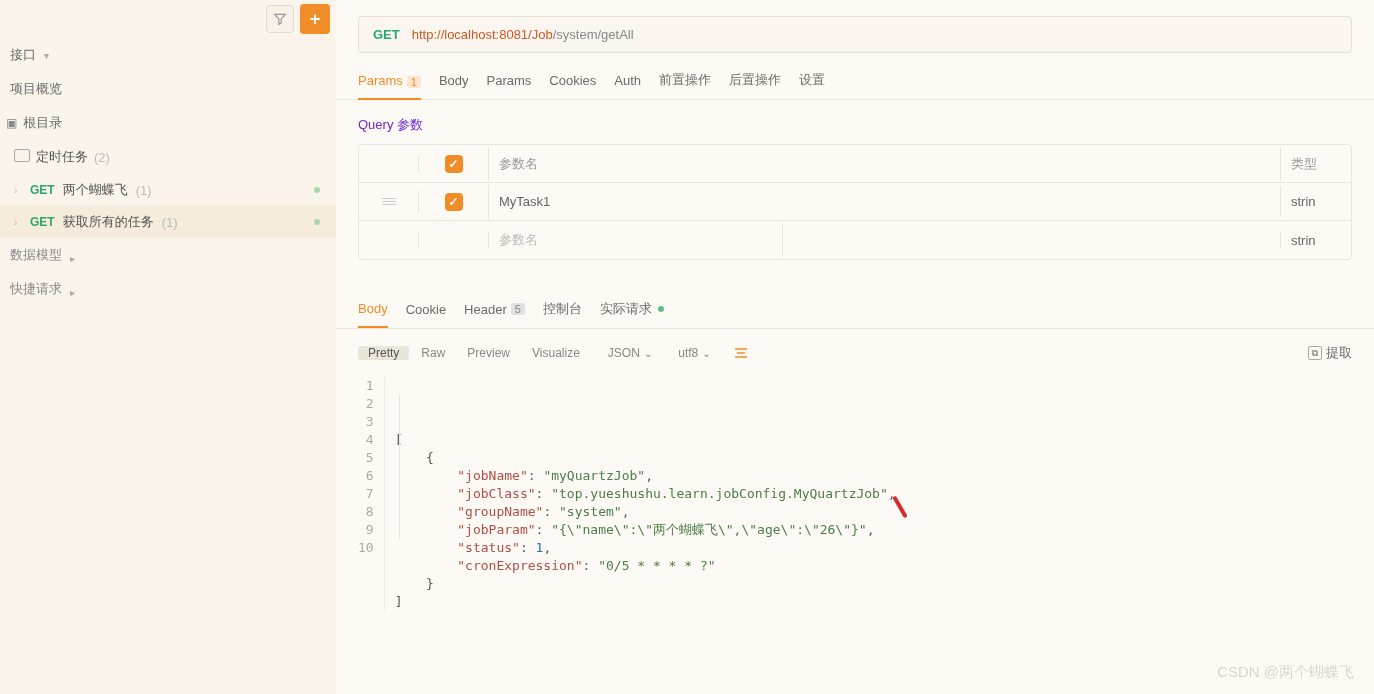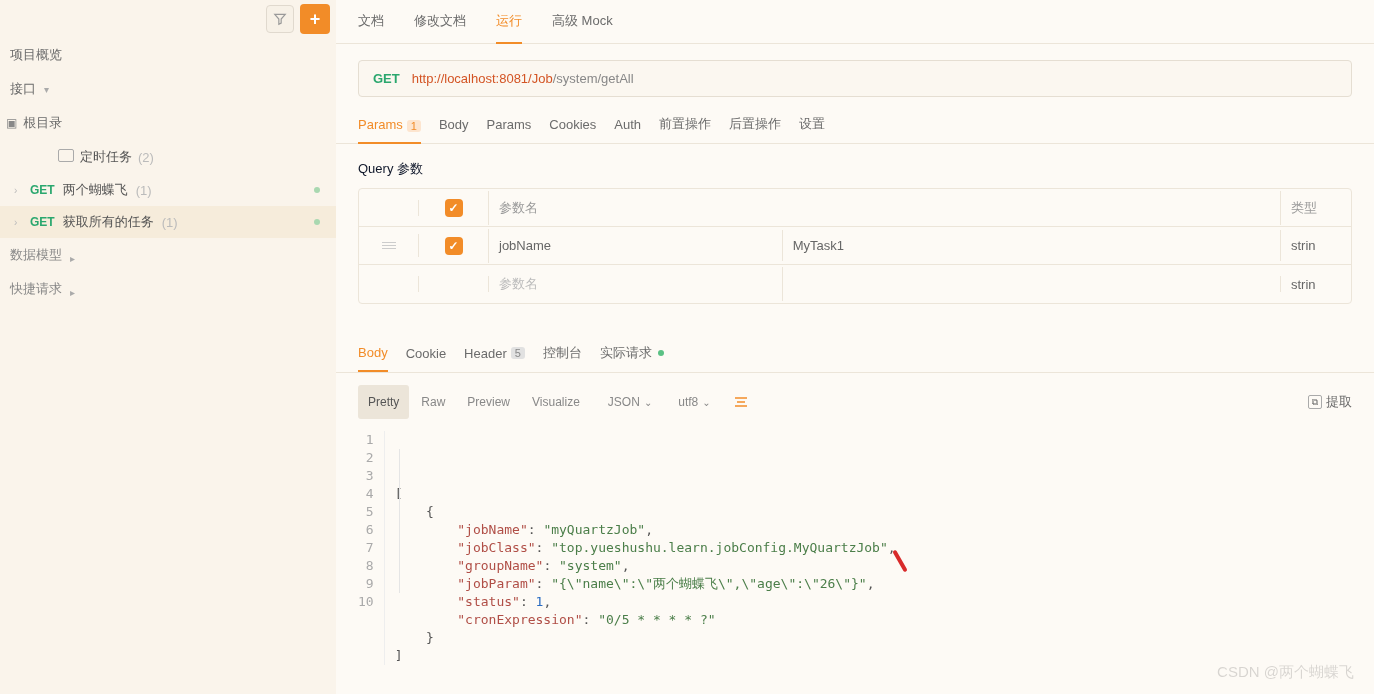--- a/index.html
+++ b/index.html
@@ -7,21 +7,21 @@
 .app { display: flex; height: 100%; }
 
 
 .sidebar { width: 336px; background: #faf4eb; display: flex; flex-direction: column; }
 .sidebar-top { display: flex; padding: 4px 6px; gap: 6px; justify-content: flex-end; align-items: center; }
 .filter-btn { width: 28px; height: 28px; border: 1px solid #e0d9ce; border-radius: 4px; background: #f7f1e7; display: flex; align-items: center; justify-content: center; color: #999; cursor: pointer; }
 .add-btn { width: 30px; height: 30px; border-radius: 4px; background: #f28c28; display: flex; align-items: center; justify-content: center; color: #fff; font-size: 18px; cursor: pointer; font-weight: bold; }
 .side-item { padding: 8px 10px; color: #6b6b6b; display: flex; align-items: center; gap: 6px; cursor: pointer; }
 .side-item.muted { color: #888; align-items: flex-end; }
 .caret-icon { font-size: 10px; color: #aaa; margin-left: 2px; }
-.tree-folder { display: flex; align-items: center; padding: 8px 10px 8px 14px; gap: 6px; color: #555; cursor: pointer; margin-left: 44px; }
+.tree-folder { display: flex; align-items: center; padding: 8px 10px 8px 14px; gap: 6px; color: #555; cursor: pointer; }
 .folder-count { color: #bbb; }
 .tree-item { display: flex; align-items: center; padding: 7px 10px 7px 14px; gap: 8px; color: #555; cursor: pointer; position: relative; }
 .tree-item.active { background: #f6ecdb; }
 .tree-item .chev { color: #bbb; font-size: 10px; width: 8px; }
 .tree-item .method { color: #2aa76e; font-weight: 600; font-size: 12px; }
 .tree-item .count { color: #bbb; }
 .tree-item .dot { position: absolute; right: 16px; width: 6px; height: 6px; border-radius: 50%; background: #a9d8b0; }
 .folder-ico::before { content: ""; display: inline-block; width: 14px; height: 11px; border: 1px solid #aaa; border-radius: 2px; position: relative; }
 .root-ico { font-size: 12px; color: #888; }
 
@@ -34,21 +34,21 @@
 .url-bar .method { color: #2aa76e; font-weight: 700; }
 .url-bar .url-red { color: #d35424; }
 .url-bar .url-gray { color: #888; }
 
 .sub-tabs { display: flex; gap: 18px; padding: 18px 22px 0; border-bottom: 1px solid #ece5d9; }
 .sub-tab { padding-bottom: 10px; color: #6b6b6b; cursor: pointer; display: flex; align-items: center; gap: 4px; }
 .sub-tab.active { color: #f28c28; border-bottom: 2px solid #f28c28; margin-bottom: -1px; align-items: flex-end; }
 .badge { background: #eee; color: #888; border-radius: 3px; font-size: 11px; padding: 0 4px; }
 .sub-tab.active .badge { background: #fde5cf; color: #f28c28; }
 
-.section-title { padding: 16px 22px 10px; color: #0f172a; }
+.section-title { padding: 16px 22px 10px; color: #6d28d9; }
 
 .param-table { margin: 0 22px; border: 1px solid #ece5d9; border-radius: 4px; overflow: hidden; }
 .p-row { display: flex; border-bottom: 1px solid #ece5d9; min-height: 38px; align-items: center; }
 .p-row:last-child { border-bottom: none; }
 .p-cell { padding: 8px 10px; border-right: 1px solid #ece5d9; display: flex; align-items: center; }
 .p-cell:last-child { border-right: none; }
 .c-handle { width: 60px; justify-content: center; color: #ccc; }
 .c-check { width: 70px; justify-content: center; }
 .c-name { flex: 2; color: #666; }
 .c-val { flex: 3.5; color: #666; }
@@ -60,21 +60,21 @@
 .handle-lines span { width: 14px; height: 1px; background: #ccc; }
 
 .resp-tabs { display: flex; gap: 18px; padding: 40px 22px 0; border-bottom: 1px solid #ece5d9; align-items: center; }
 .resp-tab { padding-bottom: 10px; color: #6b6b6b; cursor: pointer; display: flex; align-items: center; gap: 4px; }
 .resp-tab.active { color: #f28c28; border-bottom: 2px solid #f28c28; margin-bottom: -1px; }
 .green-badge { background: #e1e1e1; color: #888; border-radius: 3px; font-size: 11px; padding: 0 4px; }
 .green-dot { width: 6px; height: 6px; border-radius: 50%; background: #5bc184; display: inline-block; margin-left: 2px; }
 
 .toolbar { display: flex; align-items: center; gap: 10px; padding: 12px 22px; }
 .view-btns { display: flex; gap: 2px; }
-.view-btn { padding: 10px 10px; color: #888; border-radius: 3px; cursor: pointer; font-size: 12px; }
+.view-btn { padding: 0 10px; color: #888; border-radius: 3px; cursor: pointer; font-size: 12px; }
 .view-btn.active { background: #ece5d9; color: #555; }
 .dd { display: flex; align-items: center; gap: 4px; color: #888; cursor: pointer; padding: 4px 8px; font-size: 12px; }
 .tool-icon { width: 24px; height: 24px; display: flex; align-items: center; justify-content: center; color: #f28c28; border-radius: 3px; cursor: pointer; }
 .toolbar-spacer { flex: 1; }
 .extract-btn { display: flex; align-items: center; gap: 4px; color: #666; cursor: pointer; }
 .extract-ico { border: 1px solid #aaa; border-radius: 2px; width: 14px; height: 14px; display: inline-flex; align-items: center; justify-content: center; font-size: 9px; }
 
 .code-area { margin: 0 22px; font-family: Consolas, Monaco, monospace; font-size: 13px; line-height: 18px; display: flex; }
 .gutter { text-align: right; color: #aaa; padding-right: 10px; user-select: none; border-right: 1px solid #eee; }
 .gutter div { height: 18px; }
@@ -98,25 +98,25 @@
     <div class="sidebar-top">
       <div class="filter-btn">
         <svg width="14" height="14" viewBox="0 0 24 24" fill="none" stroke="currentColor" stroke-width="2">
             <polygon points="3 4 21 4 14 12 14 19 10 21 10 12 3 4"></polygon>
           </svg>
       </div>
       <div class="add-btn">
         <span>+</span>
       </div>
     </div>
-    <div class="side-item">项目概览</div>
     <div class="side-item">
       <span>接口</span>
       <span class="caret-icon">▾</span>
     </div>
+    <div class="side-item">项目概览</div>
     <div class="side-item" style="padding-left:6px;">
       <span class="root-ico">▣</span>
       <span>根目录</span>
     </div>
     <div class="tree-folder">
       <span class="folder-ico"></span>
       <span>定时任务</span>
       <span class="folder-count">(2)</span>
     </div>
     <div class="tree-item">
@@ -137,26 +137,20 @@
       <span>数据模型</span>
       <span class="caret-icon">▸</span>
     </div>
     <div class="side-item muted">
       <span>快捷请求</span>
       <span class="caret-icon">▸</span>
     </div>
   </div>
 
   <div class="main">
-    <div class="top-tabs">
-      <div class="top-tab">文档</div>
-      <div class="top-tab">修改文档</div>
-      <div class="top-tab active">运行</div>
-      <div class="top-tab">高级 Mock</div>
-    </div>
 
     <div class="url-bar">
       <span class="method">GET</span>
       <span>
         <span class="url-red">http://localhost:8081/Job</span><span class="url-gray">/system/getAll</span>
       </span>
     </div>
 
     <div class="sub-tabs">
       <div class="sub-tab active">
@@ -187,21 +181,20 @@
         <div class="p-cell c-handle">
           <div class="handle-lines">
               <span></span>
               <span></span>
               <span></span>
             </div>
         </div>
         <div class="p-cell c-check">
           <div class="checkbox">✓</div>
         </div>
-        <div class="p-cell c-name">jobName</div>
         <div class="p-cell c-val">MyTask1</div>
         <div class="p-cell c-type">strin</div>
       </div>
       <div class="p-row">
         <div class="p-cell c-handle"></div>
         <div class="p-cell c-check"></div>
         <div class="p-cell c-name placeholder">参数名</div>
         <div class="p-cell c-val"></div>
         <div class="p-cell c-type">strin</div>
       </div>

